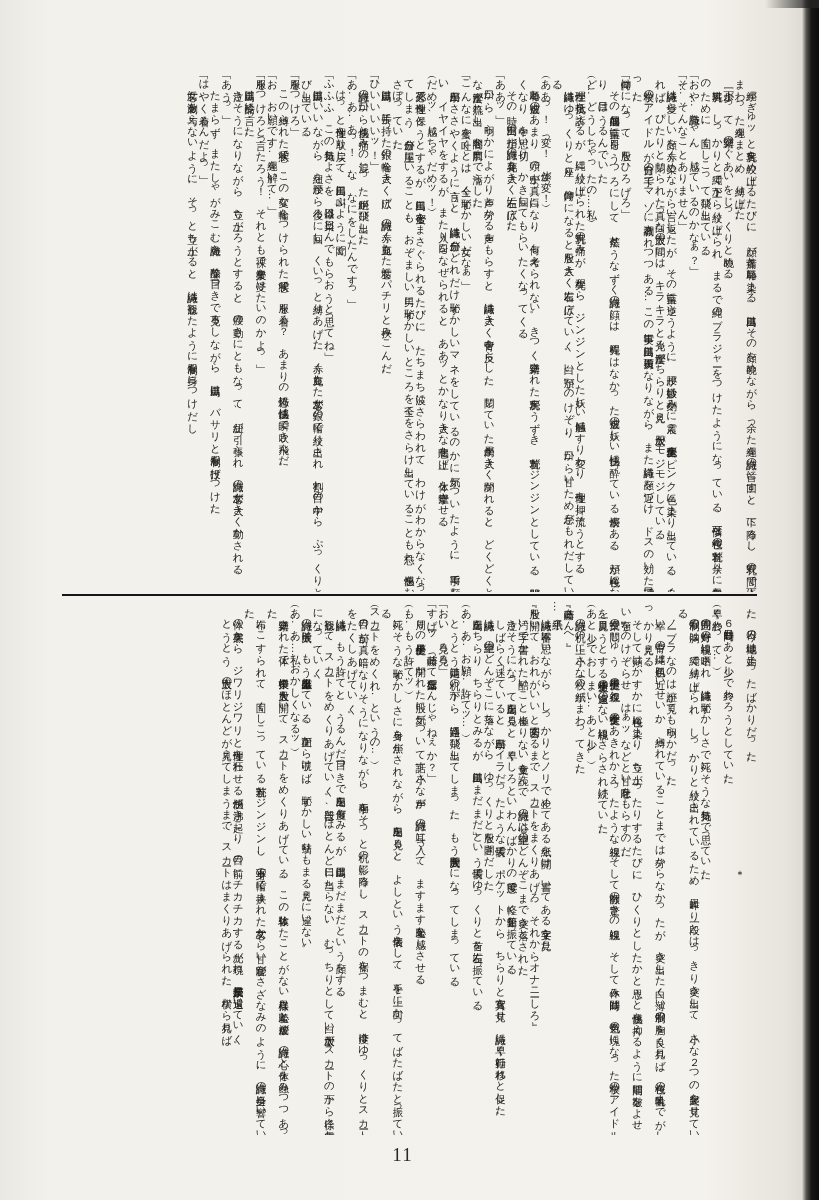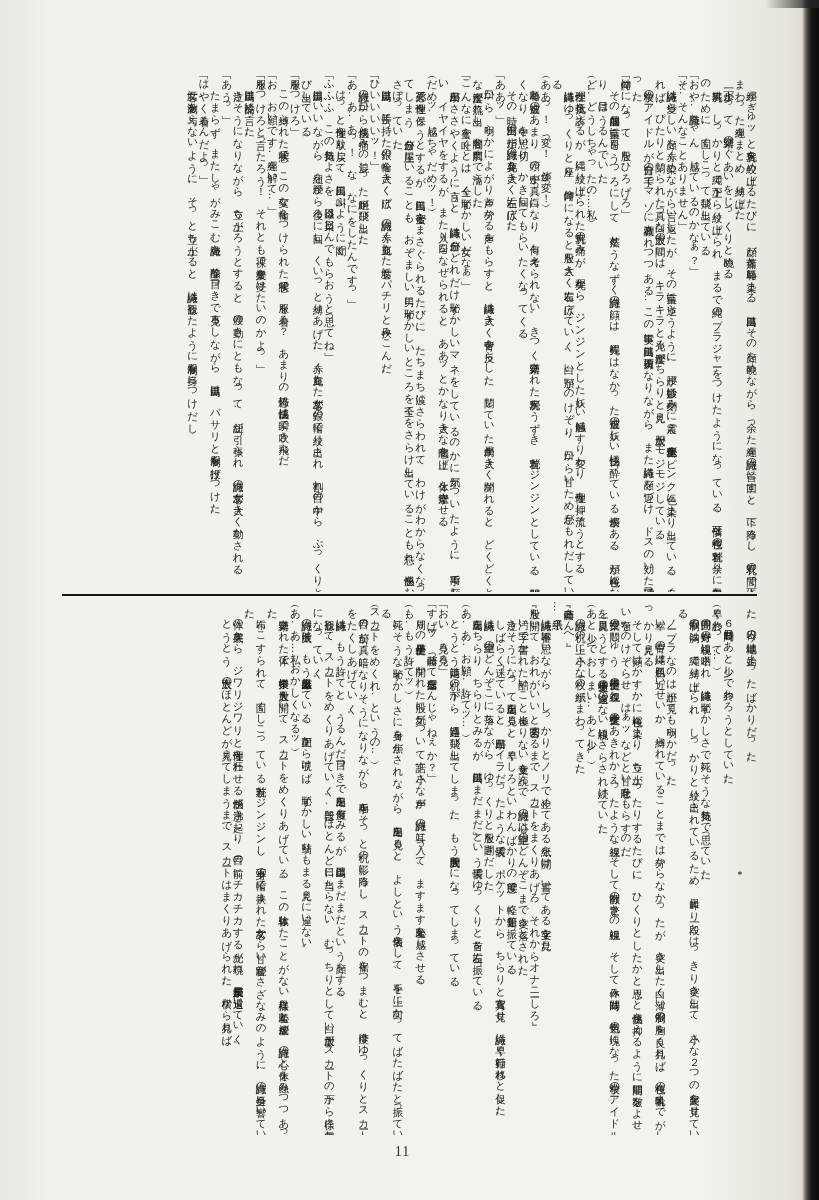--- a/index.html
+++ b/index.html
@@ -76,21 +76,21 @@
     width: 695px;
     height: 2px;
     background: #17161a;
   }
   .page-number {
     position: absolute;
     top: 1144px;
     left: 0;
     right: 14px;
     text-align: center;
-    font-size: 14px;
+    font-size: 19px;
     letter-spacing: 1px;
     color: #2a2a28;
   }
 </style>
 </head>
 <body>
 
 <div class="page">
 
   <div class="text-block text-block-top">

